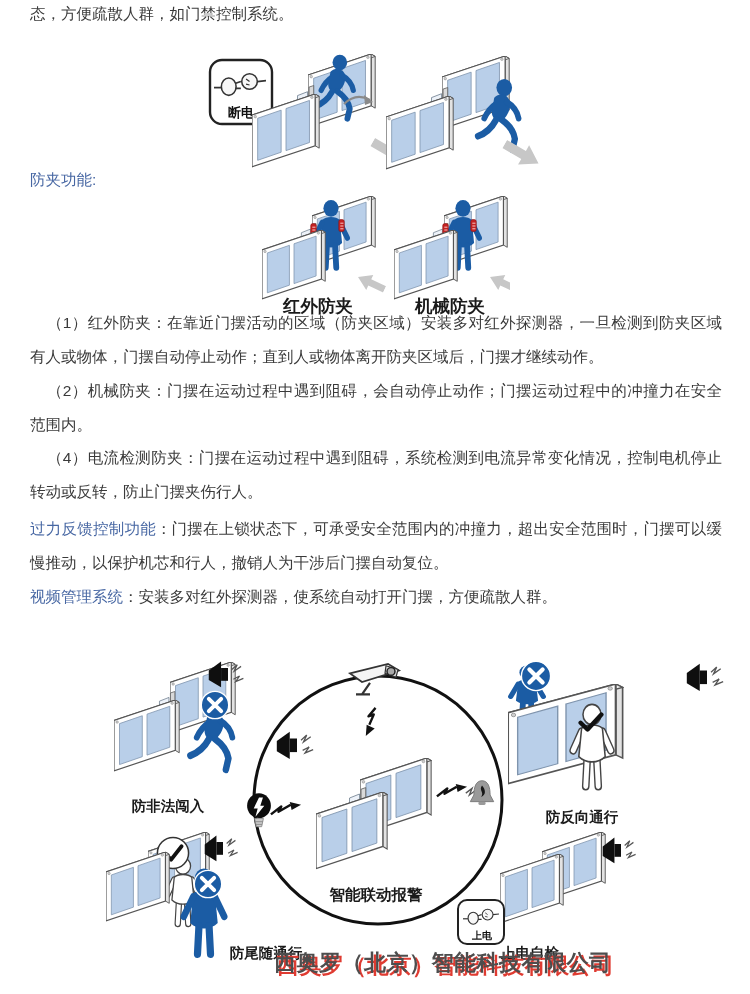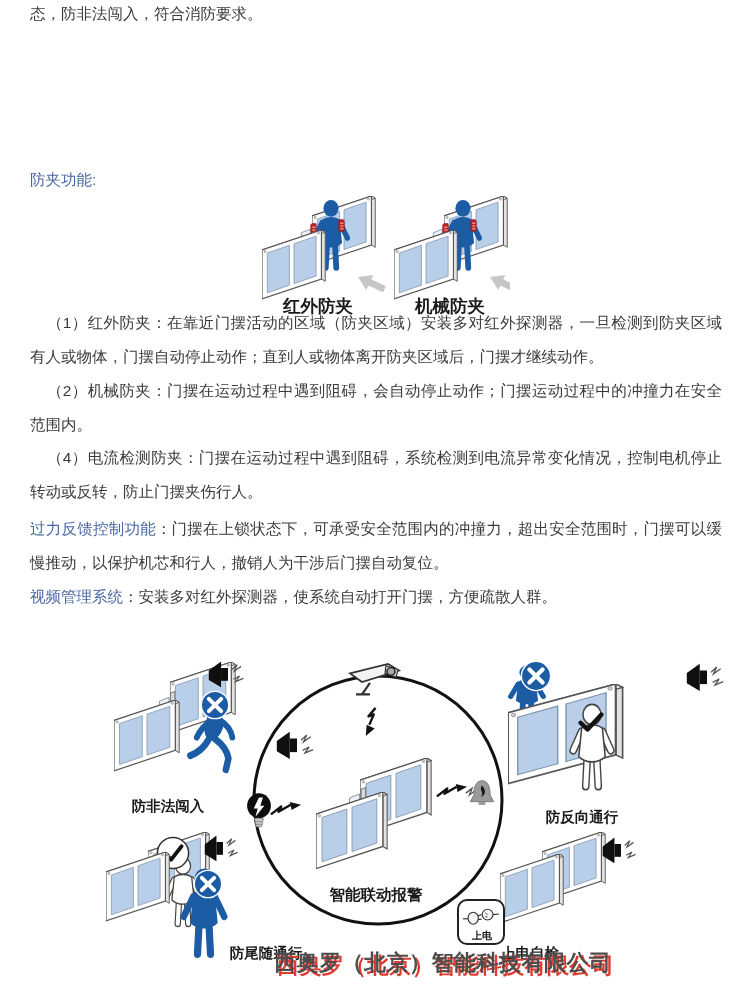--- a/index.html
+++ b/index.html
@@ -143,22 +143,47 @@
         <path d="M37,8 l4,3 M37,14 l4,1" stroke="#333" stroke-width="1.4"></path>
         <path d="M50,11 L60,10" stroke="#333" stroke-width="2"></path>
       </symbol>
       <symbol id="sym-pinch" viewBox="0 0 14 20" preserveAspectRatio="none">
         <rect x="3.5" y="2" width="7" height="15" rx="2.5" fill="#c42222" stroke="#8e1515" stroke-width="0.8"></rect>
         <path d="M5.5,6.5 h4 M5.5,10 h4 M5.5,13.5 h4" stroke="#ffdddd" stroke-width="1.1"></path>
       </symbol>
     </defs>
   </svg>
 
-  <p class="body-text single" style="top:3px">态，防非法闯入，符合消防要求。</p>
-
+  <p class="body-text single" style="top:3px">态，方便疏散人群，如门禁控制系统。</p>
+
+  <div class="fig" style="left:202px;top:52px;width:350px;height:122px">
+    <svg viewBox="0 0 350 122" width="350" height="122">
+      <g>
+        <rect x="8" y="8" width="62" height="64" rx="12" fill="#fff" stroke="#222" stroke-width="2.4"></rect>
+        <use href="#sym-plug-pair" x="12" y="20" width="52" height="26"></use>
+        <text x="39" y="65" text-anchor="middle" class="icon-label">断电</text>
+      </g>
+      <g>
+        <use href="#sym-panel" x="106" y="2" width="68" height="76"></use>
+        <use href="#sym-flap" x="94" y="32" width="20" height="54"></use>
+        <use href="#sym-runner" x="104" y="0" width="56" height="74"></use>
+        <path d="M142,52 q12,-12 26,-4" stroke="#8a8a8a" stroke-width="2.2" fill="none"></path>
+        <polygon points="171,50 162,43 163,53" fill="#8a8a8a"></polygon>
+        <use href="#sym-panel" x="50" y="42" width="68" height="76"></use>
+        <use href="#sym-arrow-gray" x="168" y="88" width="40" height="24" transform="rotate(30 188 100)"></use>
+      </g>
+      <g>
+        <use href="#sym-panel" x="240" y="4" width="68" height="76"></use>
+        <use href="#sym-flap" x="228" y="34" width="20" height="54"></use>
+        <use href="#sym-panel" x="184" y="44" width="68" height="76"></use>
+        <use href="#sym-runner" x="266" y="24" width="60" height="82"></use>
+        <use href="#sym-arrow-gray" x="300" y="90" width="40" height="24" transform="rotate(30 320 102)"></use>
+      </g>
+    </svg>
+  </div>
 
   <p class="body-text single blue" style="top:169px">防夹功能:</p>
 
   <div class="fig" style="left:248px;top:196px;width:262px;height:122px">
     <svg viewBox="0 0 262 122" width="262" height="122">
       <g>
         <use href="#sym-panel" x="64" y="0" width="64" height="72"></use>
         <use href="#sym-flap" x="52" y="26" width="18" height="50"></use>
         <use href="#sym-stand-blue" x="62" y="2" width="42" height="76"></use>
         <use href="#sym-pinch" x="60" y="26" width="11" height="16"></use>

